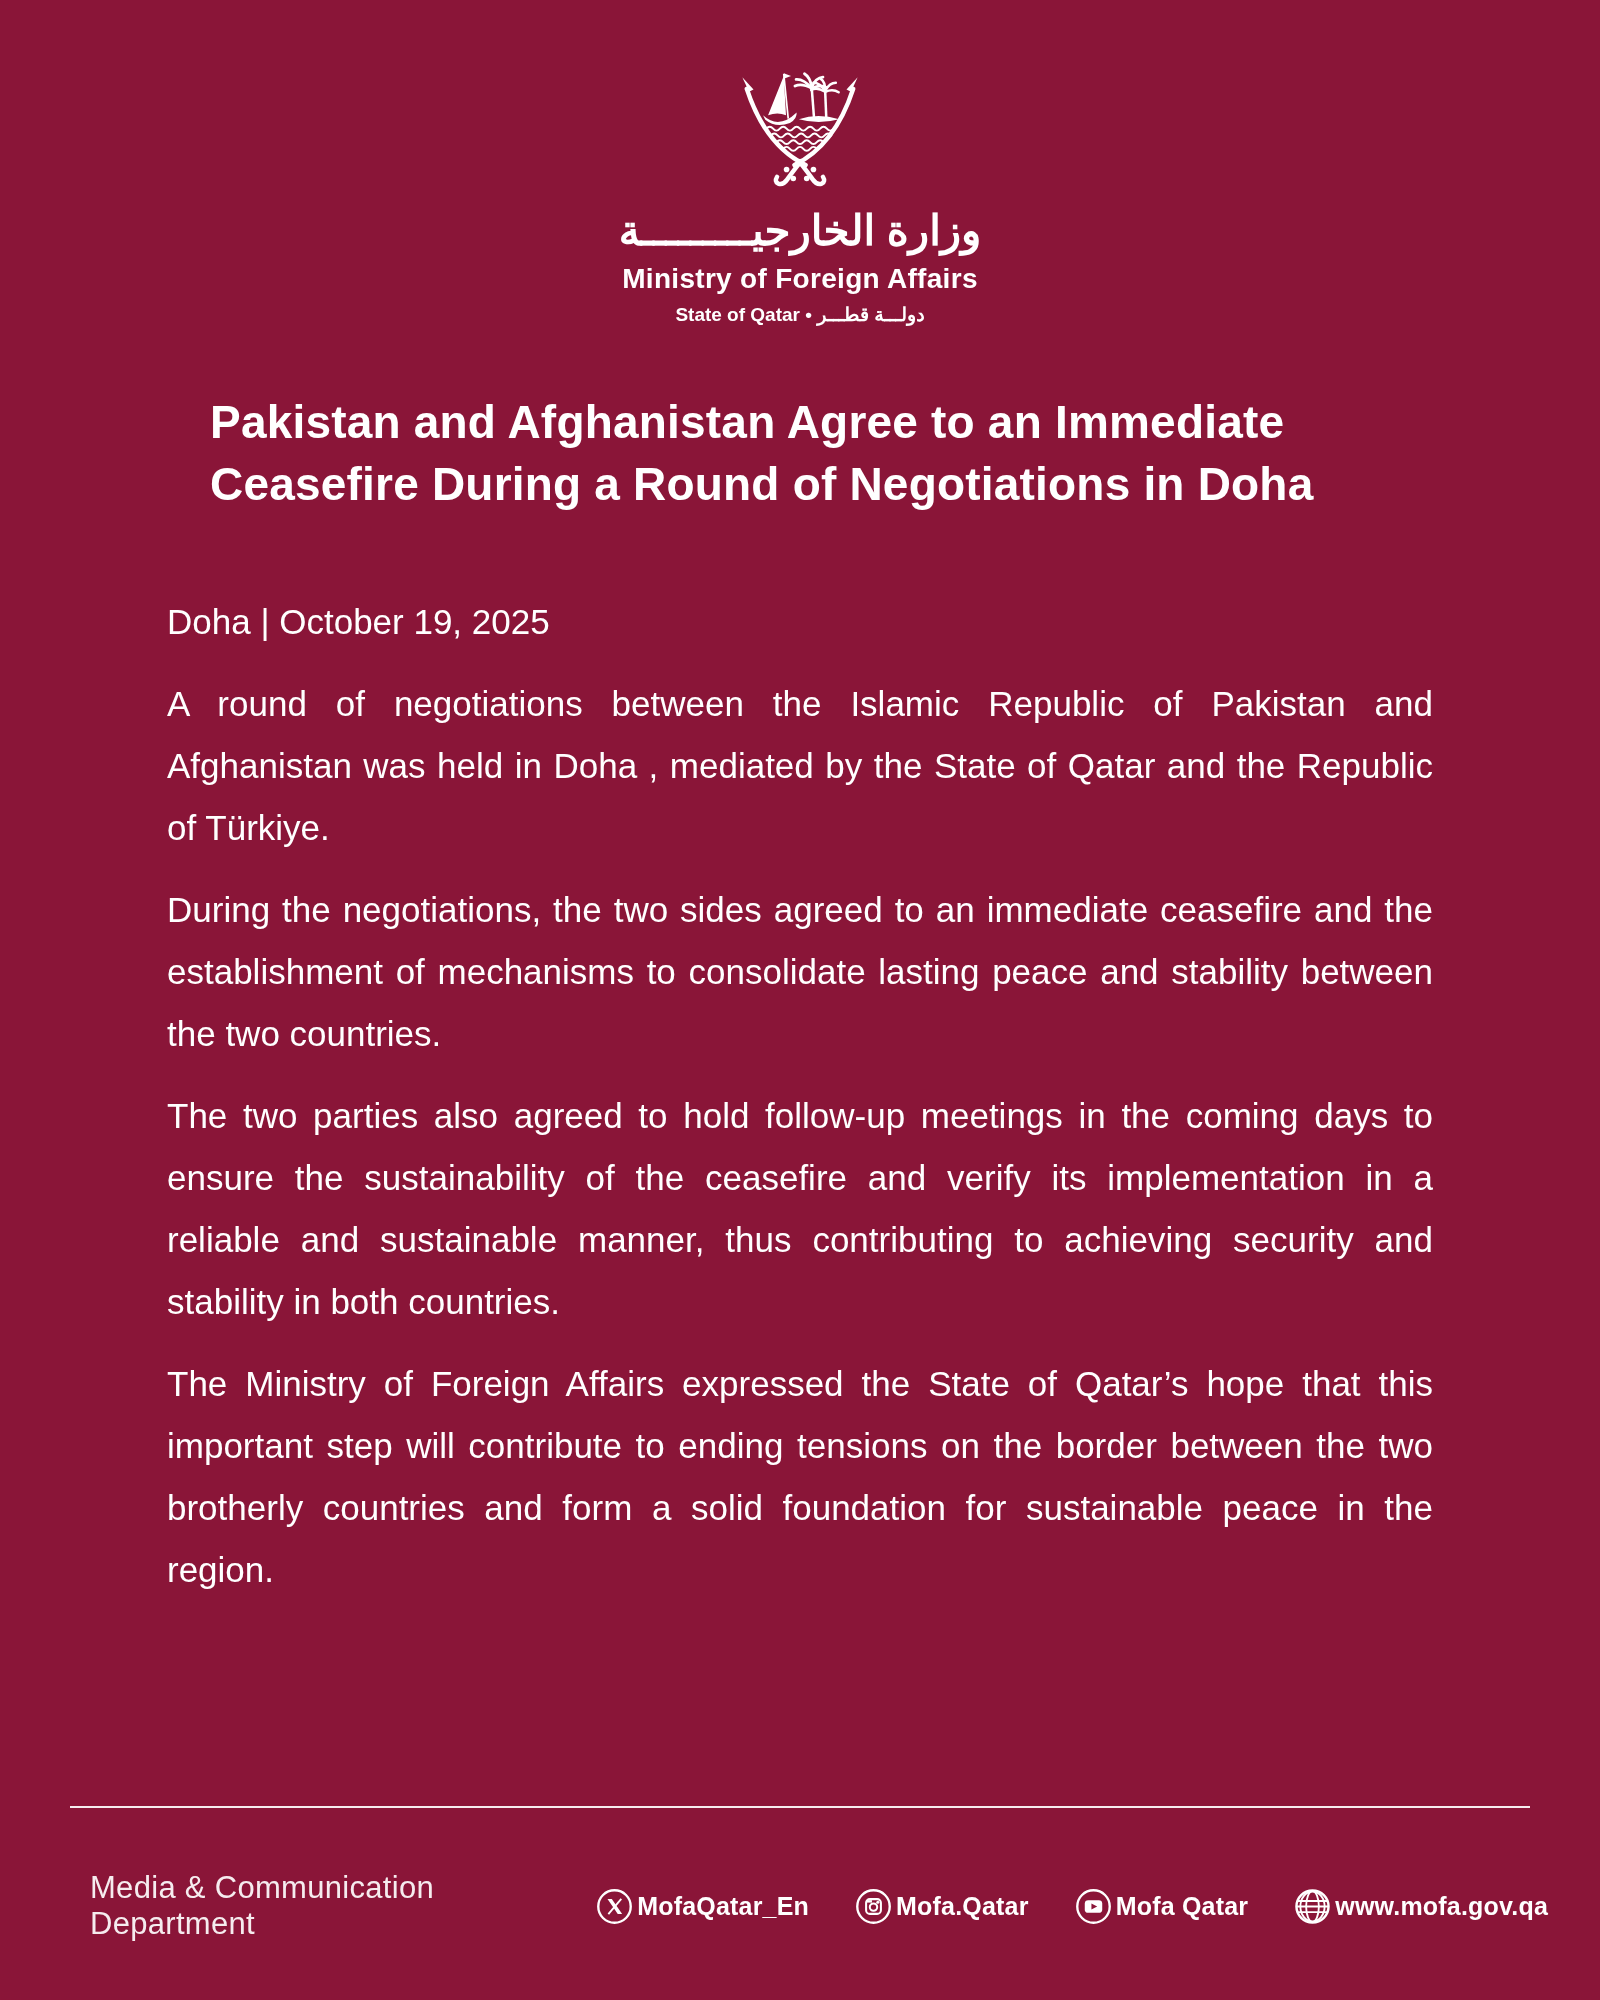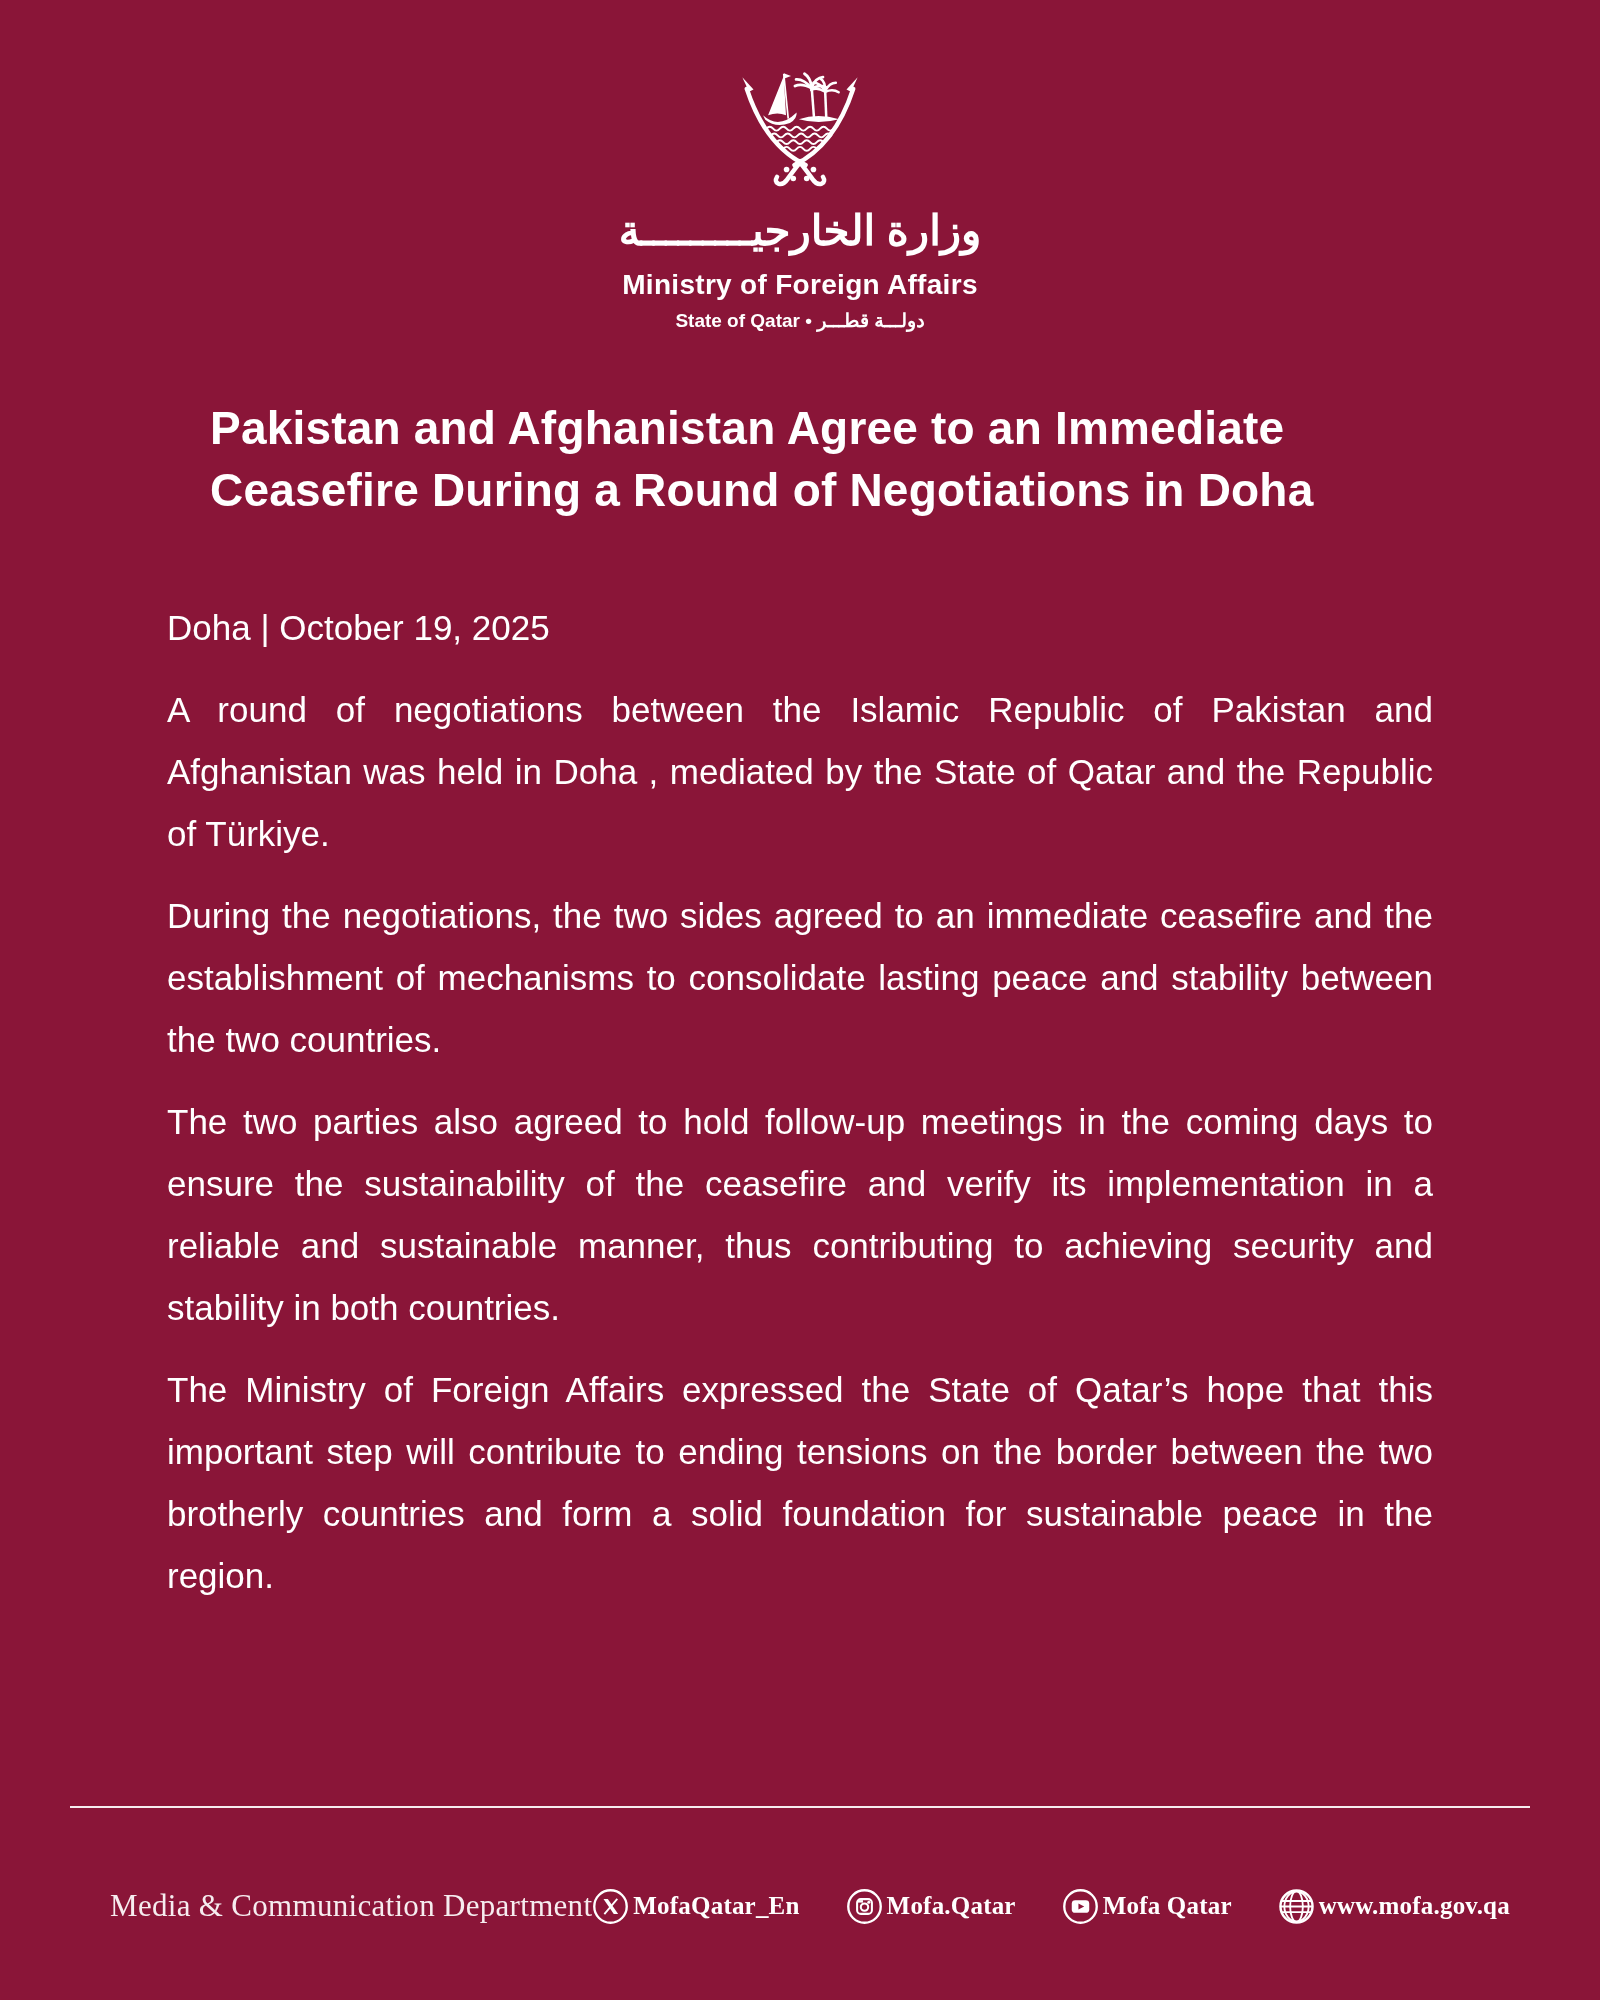--- a/index.html
+++ b/index.html
@@ -19,21 +19,21 @@
   .emblem { width: 150px; height: 140px; margin: 0 auto; display: block; }
   .emblem svg { width: 100%; height: 100%; display: block; }
   .ar-name {
     margin-top: 8px;
     font-size: 42px;
     line-height: 52px;
     font-weight: 600;
     direction: rtl;
   }
   .en-name {
-    margin-top: 10px;
+    margin-top: 4px;
     font-size: 28px;
     line-height: 36px;
     font-weight: 600;
     letter-spacing: 0.3px;
   }
   .state-line {
     margin-top: 6px;
     font-size: 19px;
     line-height: 24px;
     font-weight: 600;
@@ -69,27 +69,26 @@
     position: absolute;
     left: 70px;
     right: 70px;
     top: 1806px;
     height: 2px;
     background: rgba(255,255,255,0.92);
   }
   .footer-row {
     position: absolute;
     left: 90px;
-    right: 70px;
+    right: 52px;
     top: 1878px;
     height: 56px;
     display: flex;
     align-items: center;
     justify-content: center;
-    font-family: Liberation Serif, serif;
   }
   .dept {
     font-size: 31px;
     font-weight: 400;
     color: rgba(255,255,255,0.92);
     letter-spacing: 0.3px;
   }
   .social { display: flex; align-items: center; gap: 46px; }
   .social-item { display: flex; align-items: center; gap: 4px; }
   .sicon { width: 37px; height: 37px; display: inline-block; }

